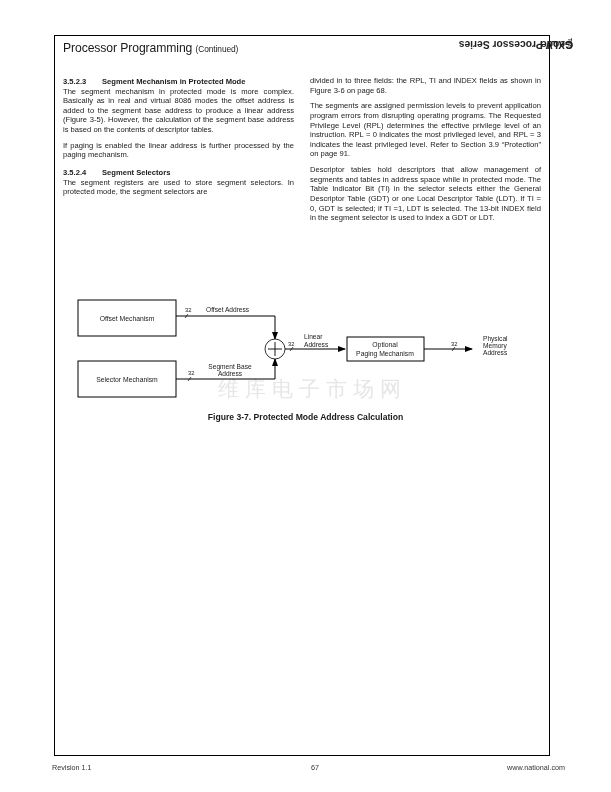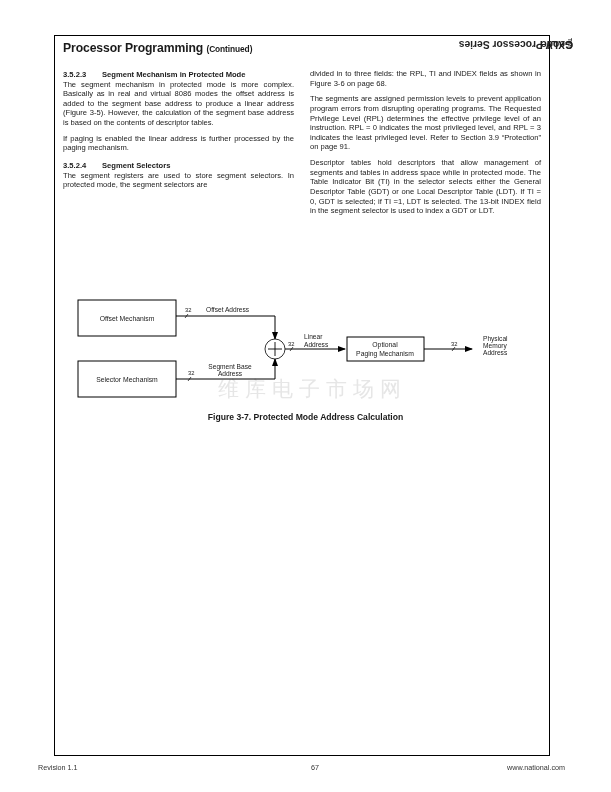--- a/index.html
+++ b/index.html
@@ -1,42 +1,42 @@
 <!DOCTYPE html>
 <html><head>
   <meta charset="utf-8">
   <style>
     html, body { margin: 0; padding: 0; background: #ffffff; }
     body { width: 611px; height: 792px; position: relative; overflow: hidden;
            font-family: "Liberation Sans", sans-serif; color: #1a1a1a; }
     .frame { position: absolute; left: 54px; top: 35px; width: 496px; height: 721px;
              border: 1px solid #000; box-sizing: border-box; }
-    .page-title { position: absolute; left: 63px; top: 41px; font-size: 12.2px; font-weight: bold;
+    .page-title { position: absolute; left: 63px; top: 41px; font-size: 12.2px; font-weight: normal;
                   letter-spacing: -0.1px; white-space: nowrap; }
     .page-title .cont { font-size: 8.4px; }
-    .col { position: absolute; font-size: 7.6px; line-height: 9.6px; }
+    .col { position: absolute; font-size: 7.6px; line-height: 9.6px; margin-top: 7px; }
     .col-left { left: 63px; top: 70px; width: 231px; }
     .col-right { left: 310px; top: 69px; width: 231px; }
     .col p { margin: 0 0 6.2px 0; text-align: justify; }
     .col h3 { margin: 0; font-size: 7.6px; font-weight: bold; line-height: 9.6px; }
     .col h3 .num { display: inline-block; width: 39px; }
     .col h3.mt { margin-top: 8px; }
     .side-title { position: absolute; left: 561px; top: 38px; width: 12px; height: 220px; }
     .side-title span { position: absolute; left: 0; top: 0; transform-origin: 0 0;
                        transform: translate(12px, 0) rotate(90deg);
                        font-size: 10.3px; font-weight: bold; white-space: nowrap; color: #222; }
     .side-title sup { font-size: 6px; }
     .diagram { position: absolute; left: 0; top: 0; width: 611px; height: 792px; }
     .diagram text { font-family: "Liberation Sans", sans-serif; fill: #1a1a1a; }
     .watermark { position: absolute; left: 218px; top: 375px; font-family: "DejaVu Serif", serif;
                  font-size: 21px; color: #e6e6e6; letter-spacing: 6px; white-space: nowrap; }
     .caption { position: absolute; left: 0; width: 611px; top: 412px; text-align: center;
                font-size: 8.6px; font-weight: bold; }
     .footer { position: absolute; top: 763px; font-size: 7.2px; color: #333; }
-    .footer-left { left: 38px; }
+    .footer-left { left: 52px; }
     .footer-center { left: 311px; }
     .footer-right { right: 46px; }
   </style>
 </head>
 <body>
 
 <div class="frame"></div>
 
 <div class="page-title">
   <span>Processor Programming</span>

